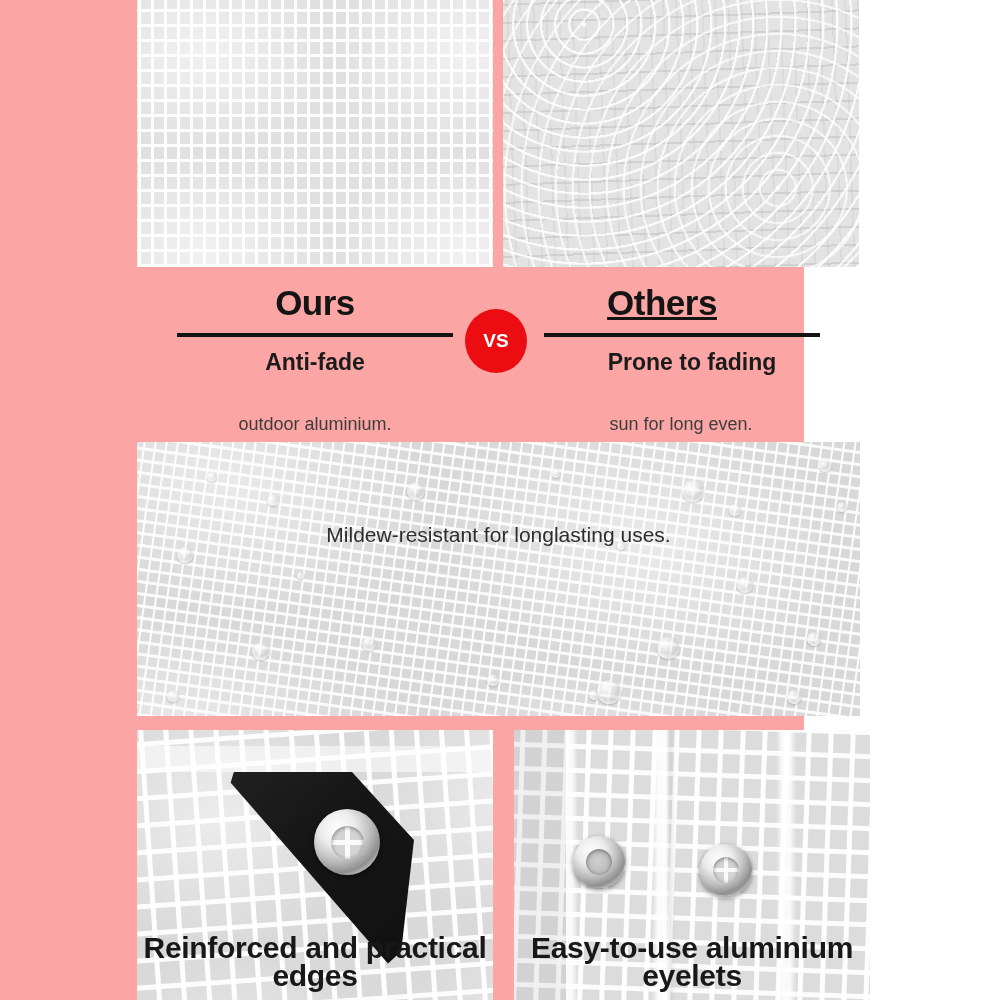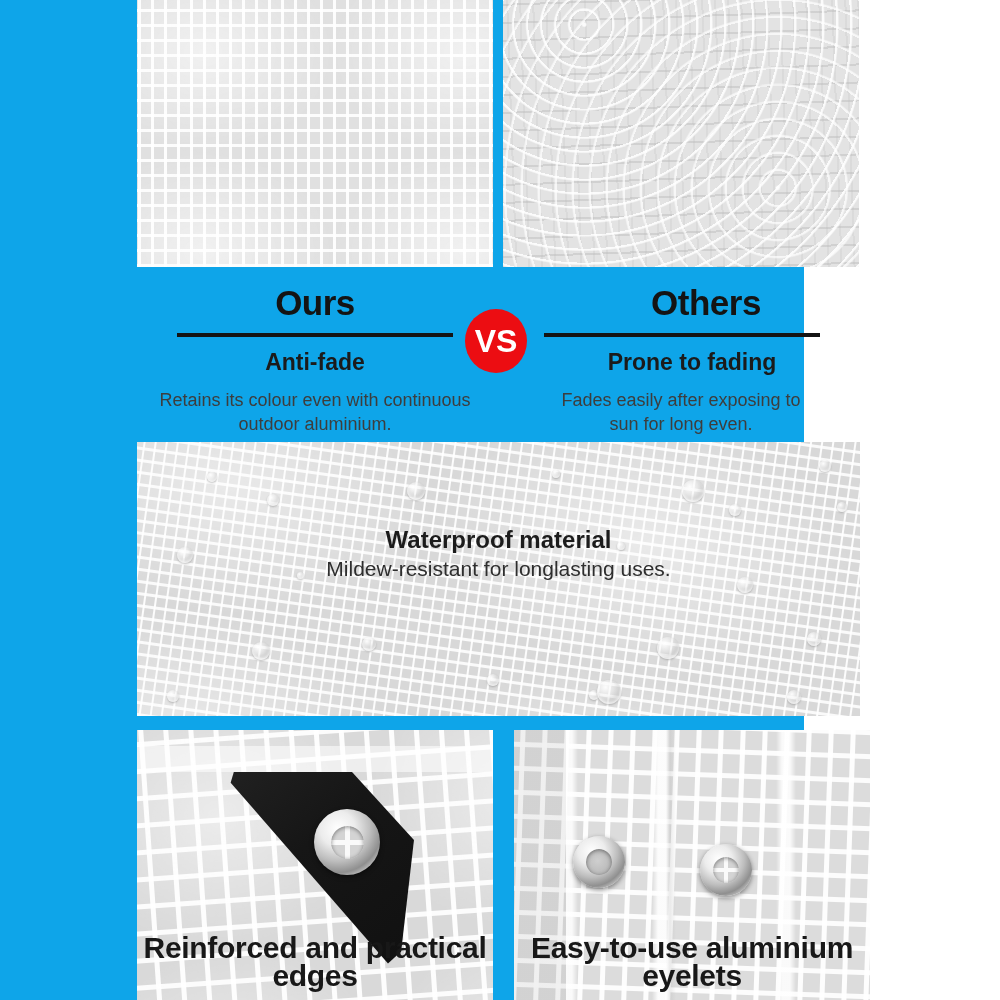--- a/index.html
+++ b/index.html
@@ -2,21 +2,21 @@
 <html><head>
 <meta charset="utf-8">
 <style>
   html,body{margin:0;padding:0;}
   body{
     width:1000px;height:1000px;background:#ffffff;
     font-family:"Liberation Sans", sans-serif;
     -webkit-font-smoothing:antialiased;
     position:relative;overflow:hidden;
   }
-  .canvas{position:absolute;inset:0;width:804px;height:1000px;background:#0ea5e9;}
+  .canvas{position:absolute;inset:0;width:804px;height:1000px;background:#fca5a5;}
 
   
   .photo{position:absolute;overflow:hidden;background:#e2e2e2;}
   .photo-top-left  {left:137px;top:0;width:356px;height:267px;}
   .photo-top-right {left:503px;top:0;width:356px;height:267px;}
   .photo-middle    {left:137px;top:442px;width:723px;height:274px;}
   .photo-bot-left  {left:137px;top:730px;width:356px;height:270px;}
   .photo-bot-right {left:503px;top:730px;width:356px;height:270px;margin-left:11px;}
 
   
@@ -73,33 +73,33 @@
     background-image:
       linear-gradient(90deg, rgba(140,140,140,.12) 0 52px, rgba(255,255,255,.85) 52px 58px, rgba(0,0,0,0) 64px),
       linear-gradient(90deg, rgba(0,0,0,0) 138px, rgba(255,255,255,.9) 144px 152px, rgba(175,175,175,.25) 156px, rgba(0,0,0,0) 162px),
       linear-gradient(90deg, rgba(0,0,0,0) 262px, rgba(255,255,255,.85) 268px 276px, rgba(0,0,0,0) 282px);
   }
   .hem{position:absolute;left:0;top:16px;width:100%;height:26px;background:rgba(255,255,255,.55);}
 
   
   .cmp-title{position:absolute;width:356px;text-align:center;top:284px;
     font-size:35px;font-weight:bold;color:#141414;letter-spacing:-.5px;line-height:38px;}
-  .cmp-title.left{left:137px;} .cmp-title.right{left:528px;}
+  .cmp-title.left{left:137px;} .cmp-title.right{left:484px;text-decoration:underline;}
   .cmp-rule{position:absolute;top:333px;height:4px;background:#141414;width:276px;}
   .cmp-rule.left{left:177px;} .cmp-rule.right{left:544px;}
   .cmp-sub{position:absolute;width:356px;text-align:center;top:348px;
     font-size:23px;font-weight:bold;color:#1b1b1b;line-height:28px;}
   .cmp-sub.left{left:137px;} .cmp-sub.right{left:514px;}
   .cmp-desc{position:absolute;width:356px;text-align:center;top:388px;
     font-size:18px;font-weight:normal;color:#3d3d3d;line-height:24px;}
   .cmp-desc.left{left:137px;} .cmp-desc.right{left:503px;}
 
   .vs-badge{position:absolute;left:465px;top:309px;width:62px;height:64px;border-radius:50%;
     background:#ec0d12;display:flex;align-items:center;justify-content:center;}
-  .vs-badge span{color:#ffffff;font-size:32px;font-weight:bold;letter-spacing:0;}
+  .vs-badge span{color:#ffffff;font-size:19px;font-weight:bold;letter-spacing:0;}
 
   
   .feature-text{position:absolute;left:0;top:78px;width:100%;text-align:center;z-index:5;}
   .feature-title{font-size:51px;font-weight:bold;color:#121212;letter-spacing:-1px;line-height:52px;margin:0;}
   .feature-sub{font-size:24px;font-weight:bold;color:#1c1c1c;line-height:28px;margin:6px 0 0 0;}
   .feature-desc{font-size:21px;font-weight:normal;color:#2e2e2e;line-height:25px;margin:2px 0 0 0;}
 
   
   .drop{position:absolute;border-radius:50%;z-index:2;
     background:radial-gradient(circle at 35% 30%, rgba(255,255,255,.95) 0%, rgba(240,240,240,.35) 38%, rgba(168,168,168,.5) 78%, rgba(120,120,120,.55) 100%);
@@ -147,25 +147,25 @@
     <div class="cmp-rule right"></div>
 
     <div class="vs-badge">
       <span>VS</span>
     </div>
 
     <div class="cmp-sub left">Anti-fade</div>
     <div class="cmp-sub right">Prone to fading</div>
 
     <div class="cmp-desc left">
-      <span>Retains its colour even with continuous</span><br>
+      <br>
       <span>outdoor aluminium.</span>
     </div>
     <div class="cmp-desc right">
-      <span>Fades easily after exposing to</span><br>
+      <br>
       <span>sun for long even.</span>
     </div>
   </div>
 
   <div class="photo photo-middle">
     <div class="tex tex-grid-mid"></div>
 
     <span class="drop" style="left:70px;top:30px;width:10px;height:10px;"></span>
     <span class="drop" style="left:130px;top:52px;width:12px;height:12px;"></span>
     <span class="drop" style="left:270px;top:40px;width:18px;height:18px;"></span>
@@ -182,21 +182,20 @@
     <span class="drop" style="left:650px;top:248px;width:14px;height:14px;"></span>
     <span class="drop" style="left:700px;top:60px;width:10px;height:10px;"></span>
     <span class="drop" style="left:30px;top:248px;width:12px;height:12px;"></span>
     <span class="drop" style="left:480px;top:100px;width:8px;height:8px;"></span>
     <span class="drop" style="left:415px;top:28px;width:8px;height:8px;"></span>
     <span class="drop" style="left:682px;top:18px;width:12px;height:12px;"></span>
     <span class="drop" style="left:160px;top:130px;width:7px;height:7px;"></span>
     <span class="drop" style="left:460px;top:238px;width:24px;height:24px;"></span>
 
     <div class="feature-text">
-      <h2 class="feature-sub">Waterproof material</h2>
       <p class="feature-desc">Mildew-resistant for longlasting uses.</p>
     </div>
   </div>
 
   <div class="photo photo-bot-left">
     <div class="tex tex-grid-lg"></div>
     <div class="hem"></div>
     <div class="corner-protector"></div>
     <div class="eyelet eyelet-big">
       <div class="hole"></div>

